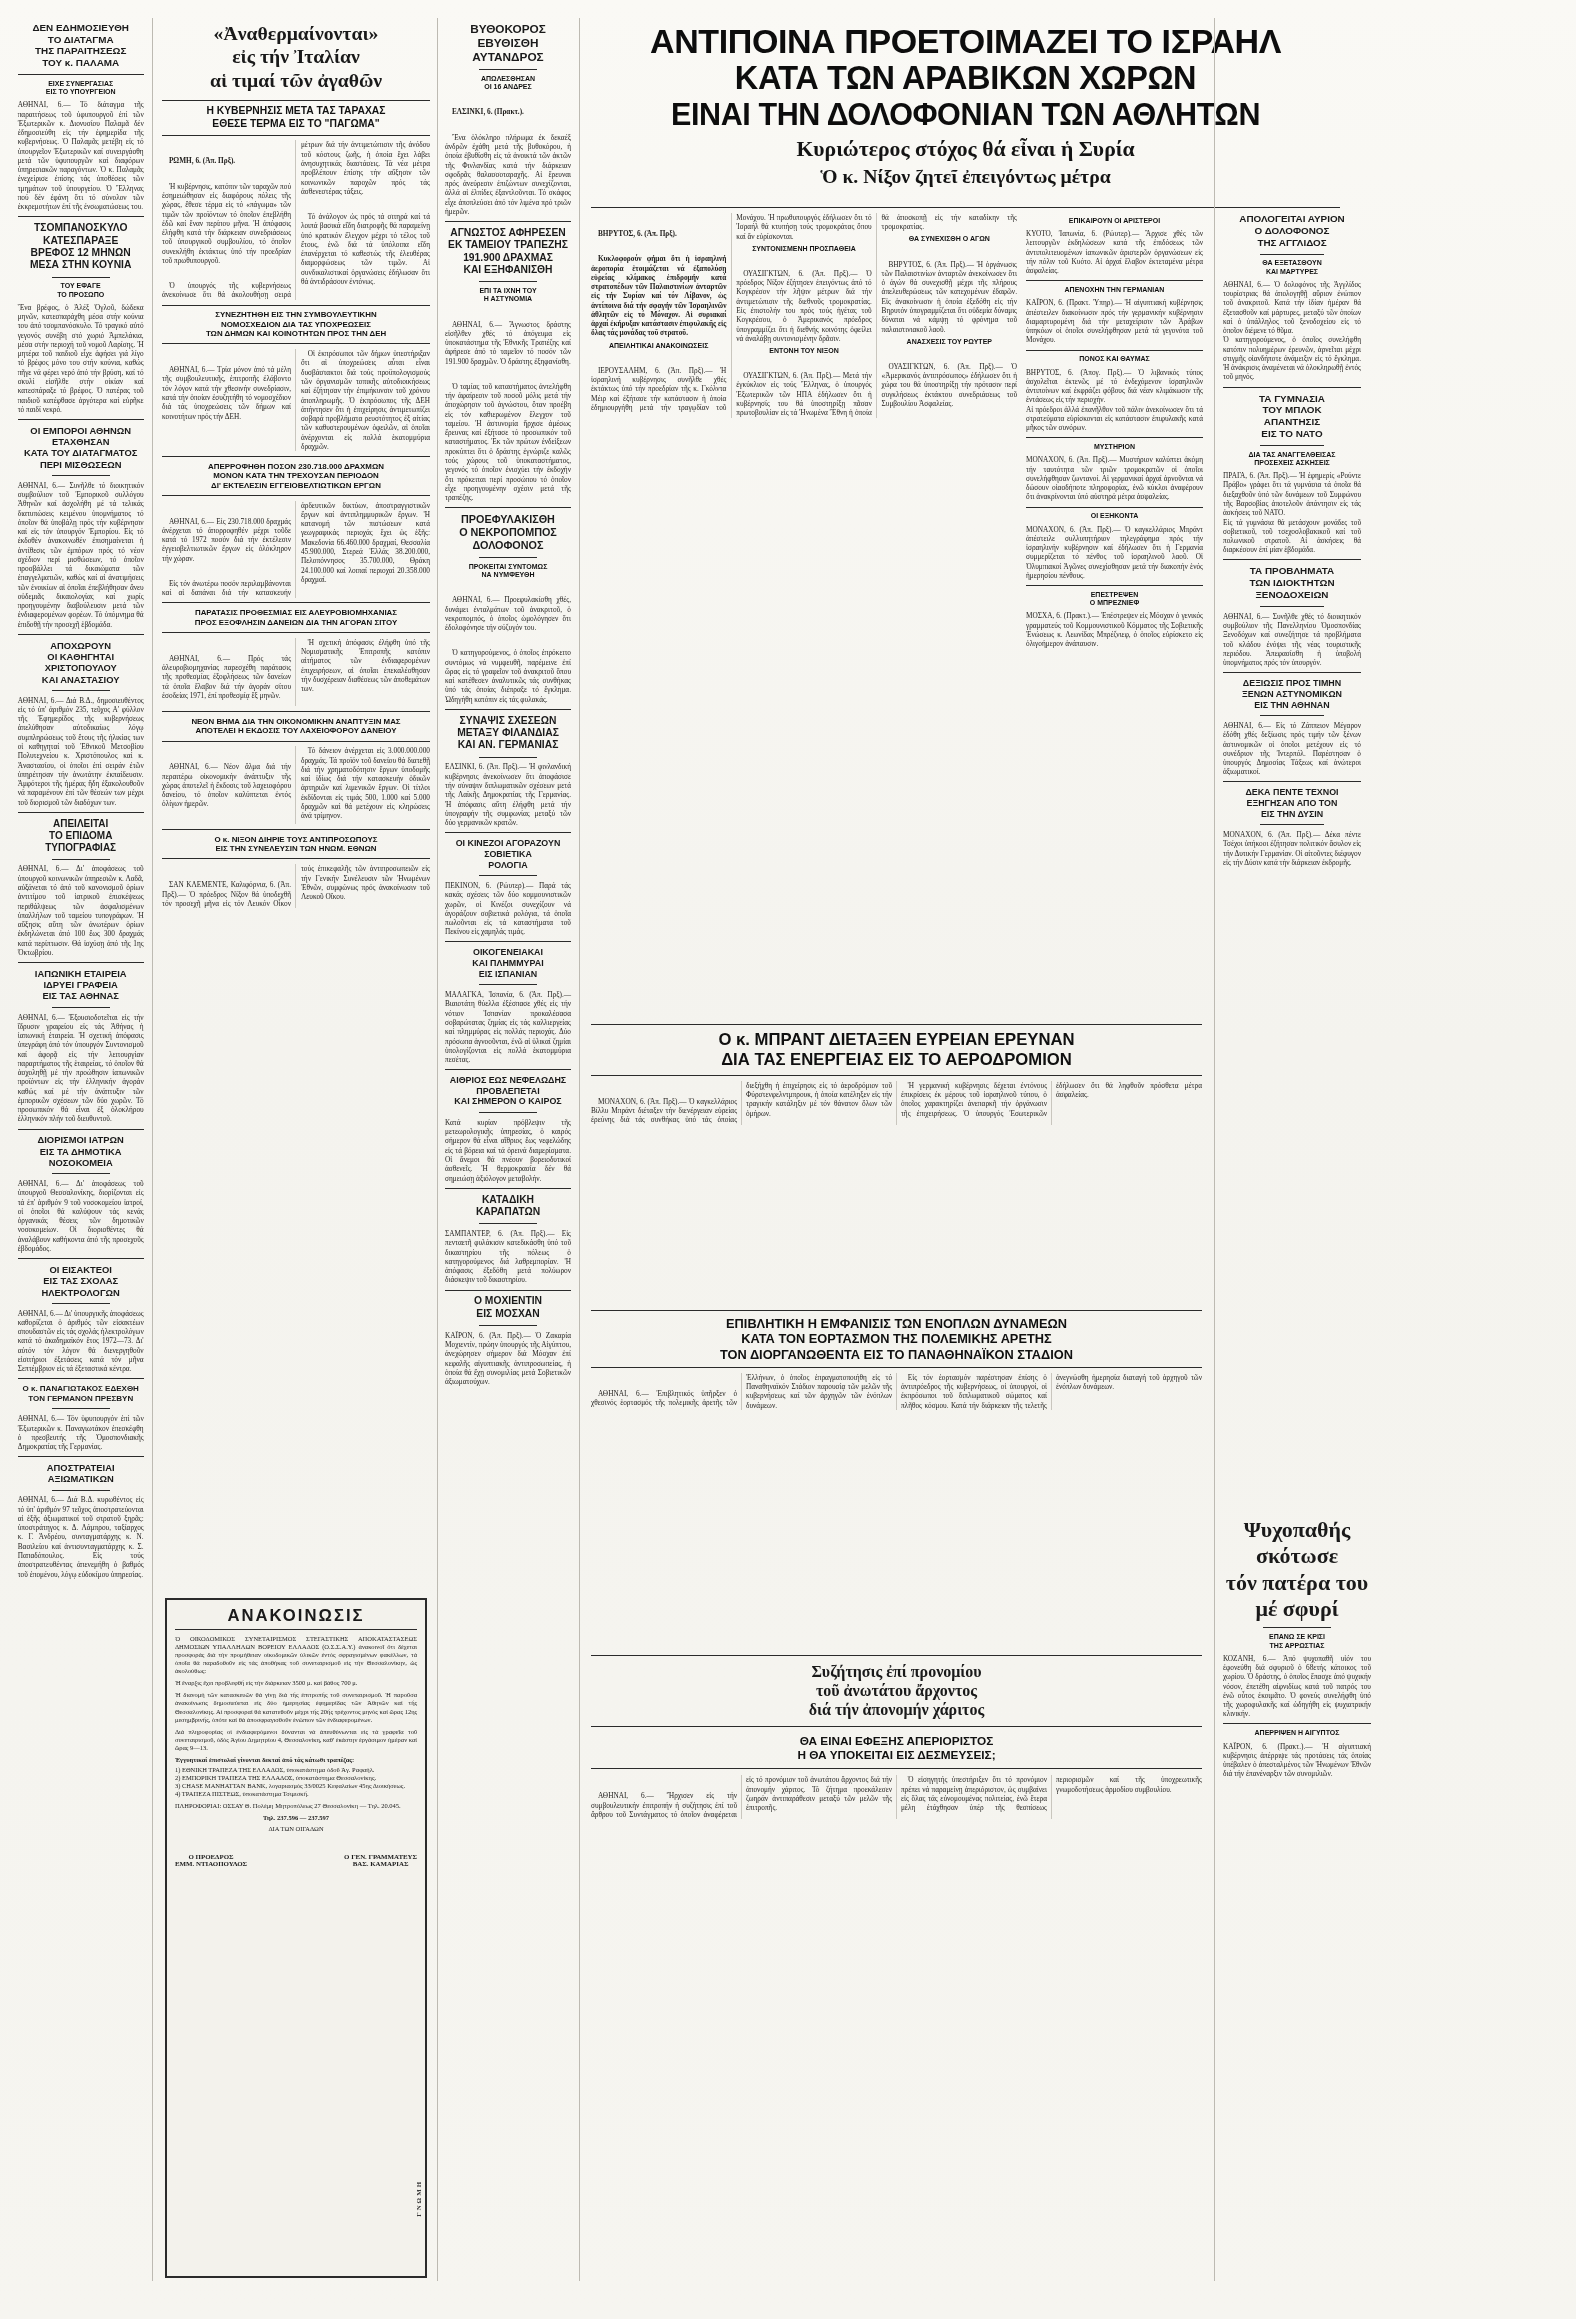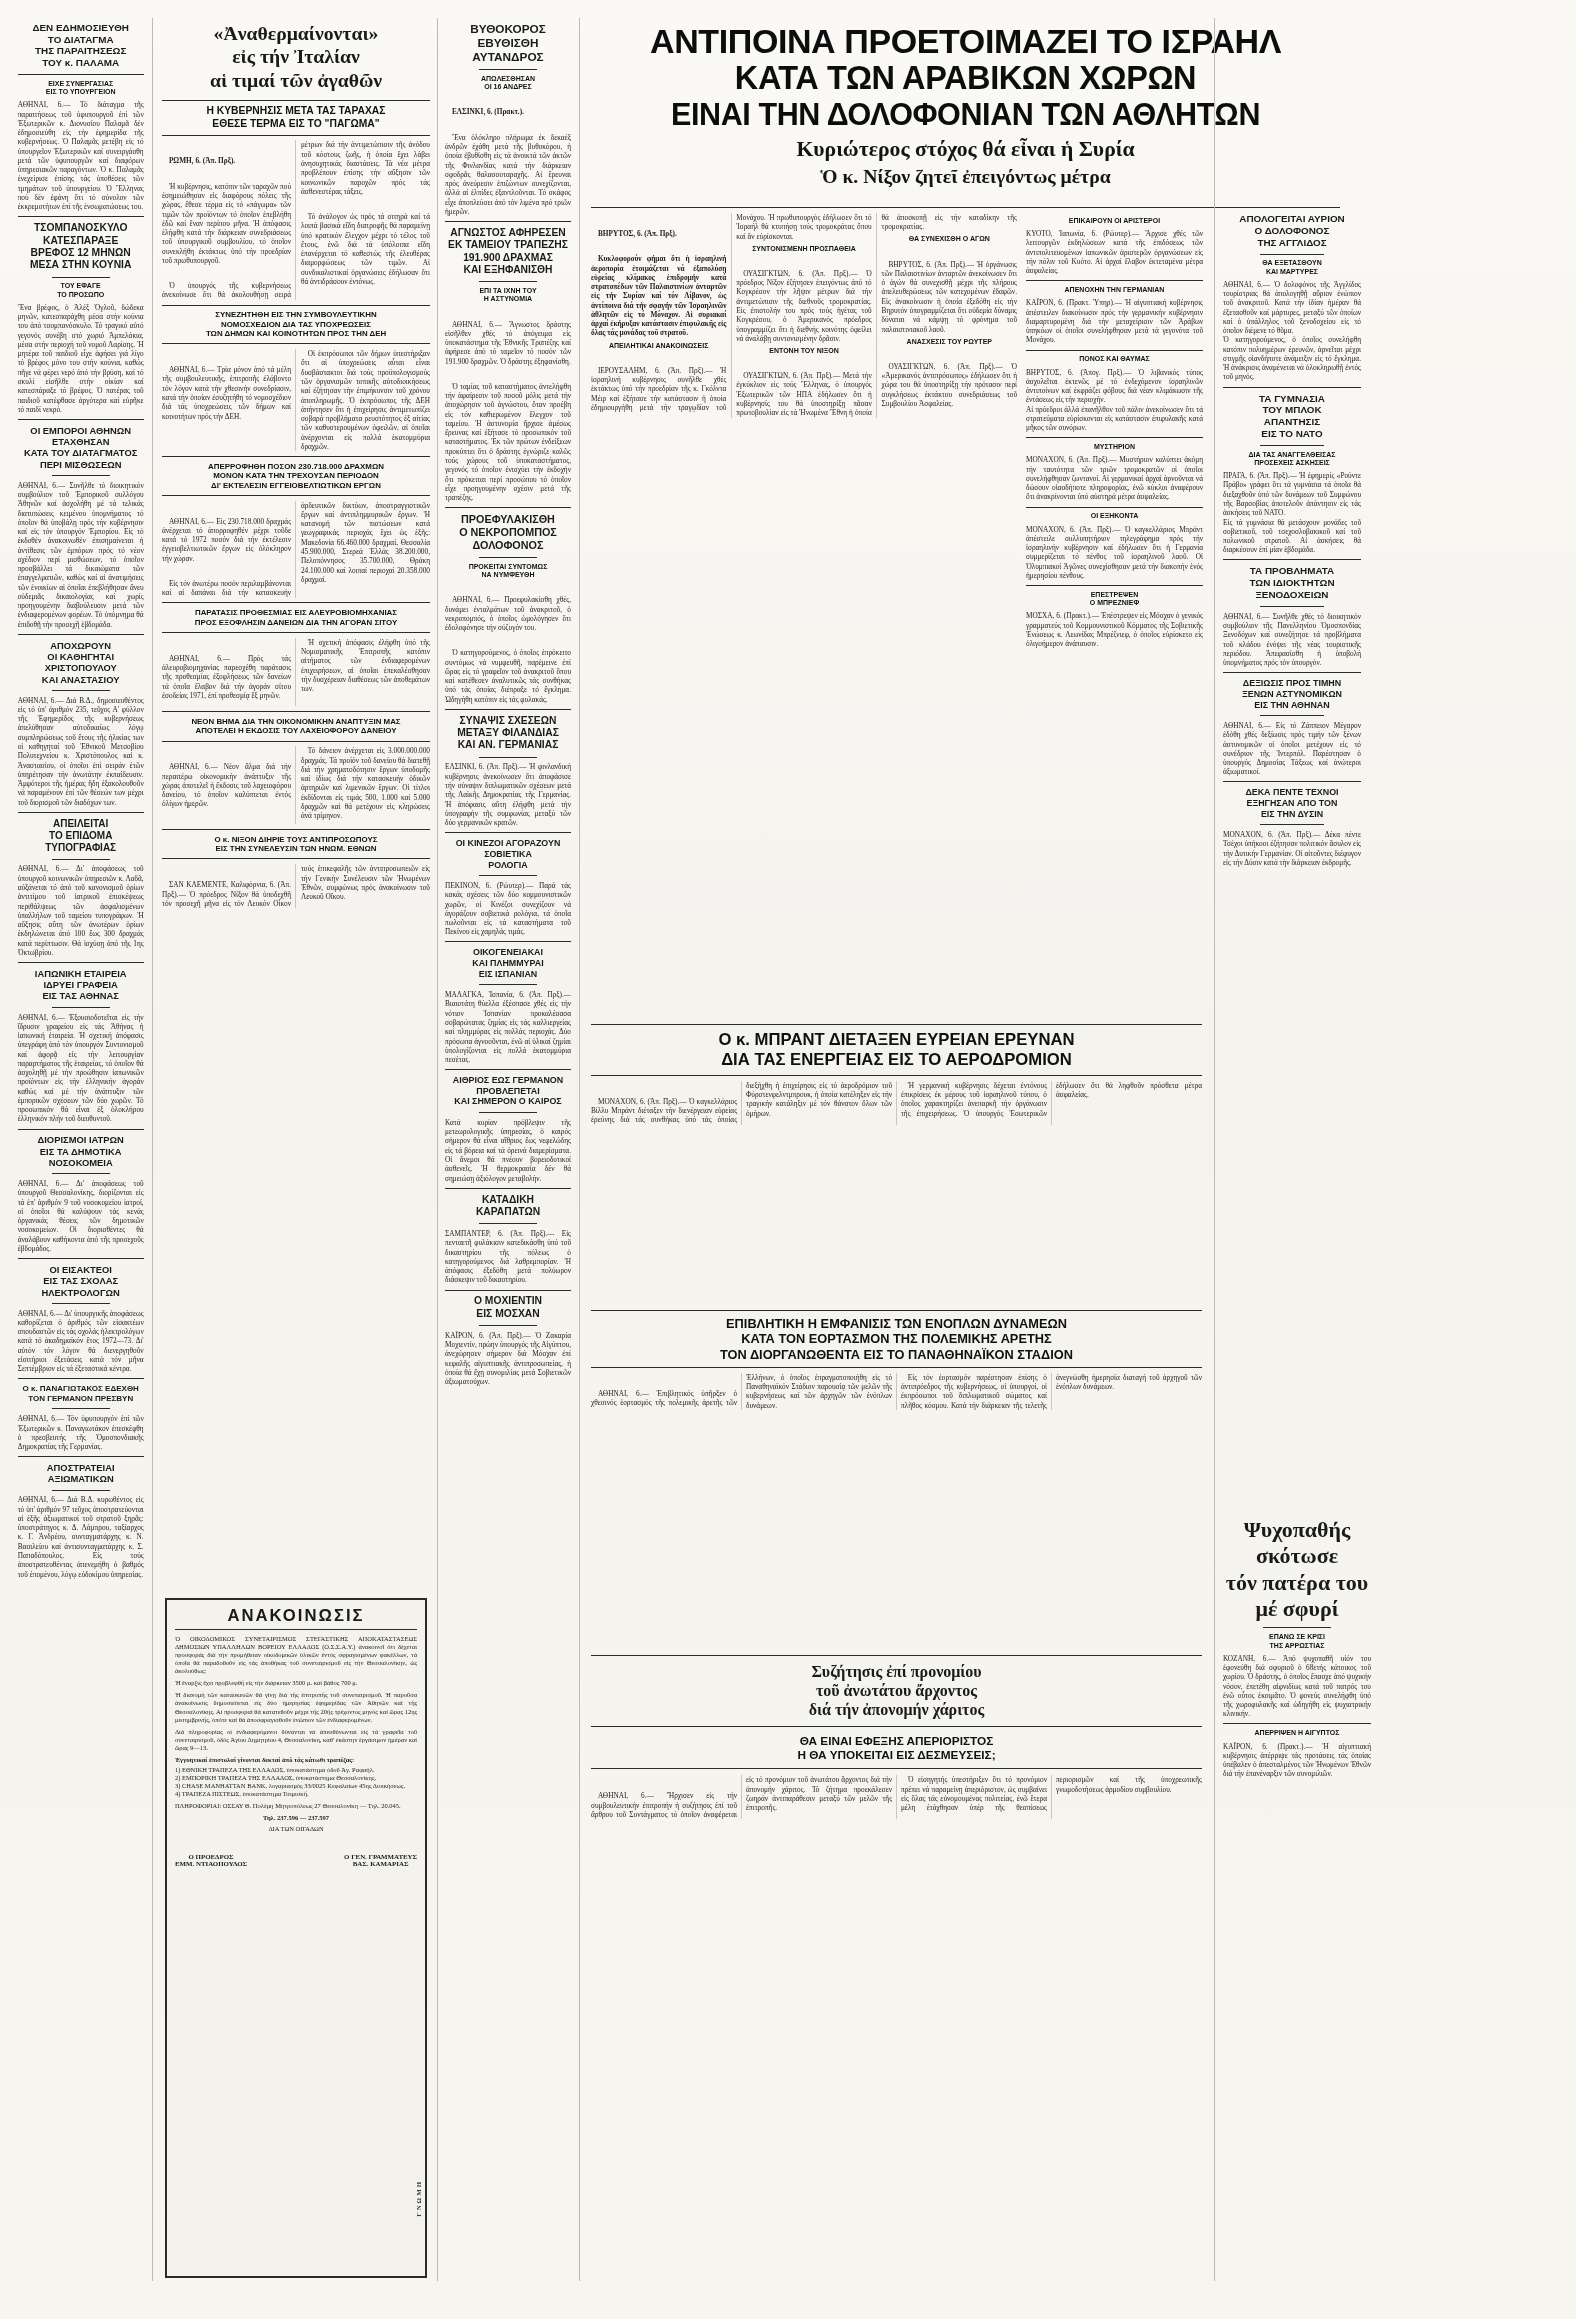--- a/index.html
+++ b/index.html
@@ -344,21 +344,21 @@
 ΡΟΛΟΓΙΑ</div>
     <div class="sep sep-short"></div>
     <div class="body-text">ΠΕΚΙΝΟΝ, 6. (Ρώυτερ).— Παρά τάς κακάς σχέσεις τῶν δύο κομμουνιστικῶν χωρῶν, οἱ Κινέζοι συνεχίζουν νά ἀγοράζουν σοβιετικά ρολόγια, τά ὁποῖα πωλοῦνται εἰς τά καταστήματα τοῦ Πεκίνου εἰς χαμηλάς τιμάς.</div>
     <div class="sep"></div>
     <div class="hdr-small" style="white-space:pre-line; font-size:8.9px;">ΟΙΚΟΓΕΝΕΙΑΚΑΙ
 ΚΑΙ ΠΛΗΜΜΥΡΑΙ
 ΕΙΣ ΙΣΠΑΝΙΑΝ</div>
     <div class="sep sep-short"></div>
     <div class="body-text">ΜΑΛΑΓΚΑ, Ἱσπανία, 6. (Ἀπ. Πρξ).— Βιαιοτάτη θύελλα ἐξέσπασε χθές εἰς τήν νότιον Ἱσπανίαν προκαλέσασα σοβαρώτατας ζημίας εἰς τάς καλλιεργείας καί πλημμύρας εἰς πολλάς περιοχάς. Δύο πρόσωπα ἀγνοοῦνται, ἐνῶ αἱ ὑλικαί ζημίαι ὑπολογίζονται εἰς πολλά ἑκατομμύρια πεσέτας.</div>
     <div class="sep"></div>
-    <div class="hdr-small" style="white-space:pre-line; font-size:8.9px;">ΑΙΘΡΙΟΣ ΕΩΣ ΓΕΡΜΑΝΟΝ
+    <div class="hdr-small" style="white-space:pre-line; font-size:8.9px;">ΑΙΘΡΙΟΣ ΕΩΣ ΝΕΦΕΛΩΔΗΣ
 ΠΡΟΒΛΕΠΕΤΑΙ
 ΚΑΙ ΣΗΜΕΡΟΝ Ο ΚΑΙΡΟΣ</div>
     <div class="sep sep-short"></div>
     <div class="body-text">Κατά κυρίαν πρόβλεψιν τῆς μετεωρολογικῆς ὑπηρεσίας, ὁ καιρός σήμερον θά εἶναι αἴθριος ἕως νεφελώδης εἰς τά βόρεια καί τά ὀρεινά διαμερίσματα. Οἱ ἄνεμοι θά πνέουν βορειοδυτικοί ἀσθενεῖς. Ἡ θερμοκρασία δέν θά σημειώσῃ ἀξιόλογον μεταβολήν.</div>
     <div class="sep"></div>
     <div class="hdr-small" style="white-space:pre-line;">ΚΑΤΑΔΙΚΗ
 ΚΑΡΑΠΑΤΩΝ</div>
     <div class="sep sep-short"></div>
     <div class="body-text">ΣΑΜΠΑΝΤΕΡ, 6. (Ἀπ. Πρξ).— Εἰς πενταετῆ φυλάκισιν κατεδικάσθη ὑπό τοῦ δικαστηρίου τῆς πόλεως ὁ κατηγορούμενος διά λαθρεμπορίαν. Ἡ ἀπόφασις ἐξεδόθη μετά πολύωρον διάσκεψιν τοῦ δικαστηρίου.</div>
     <div class="sep"></div>

